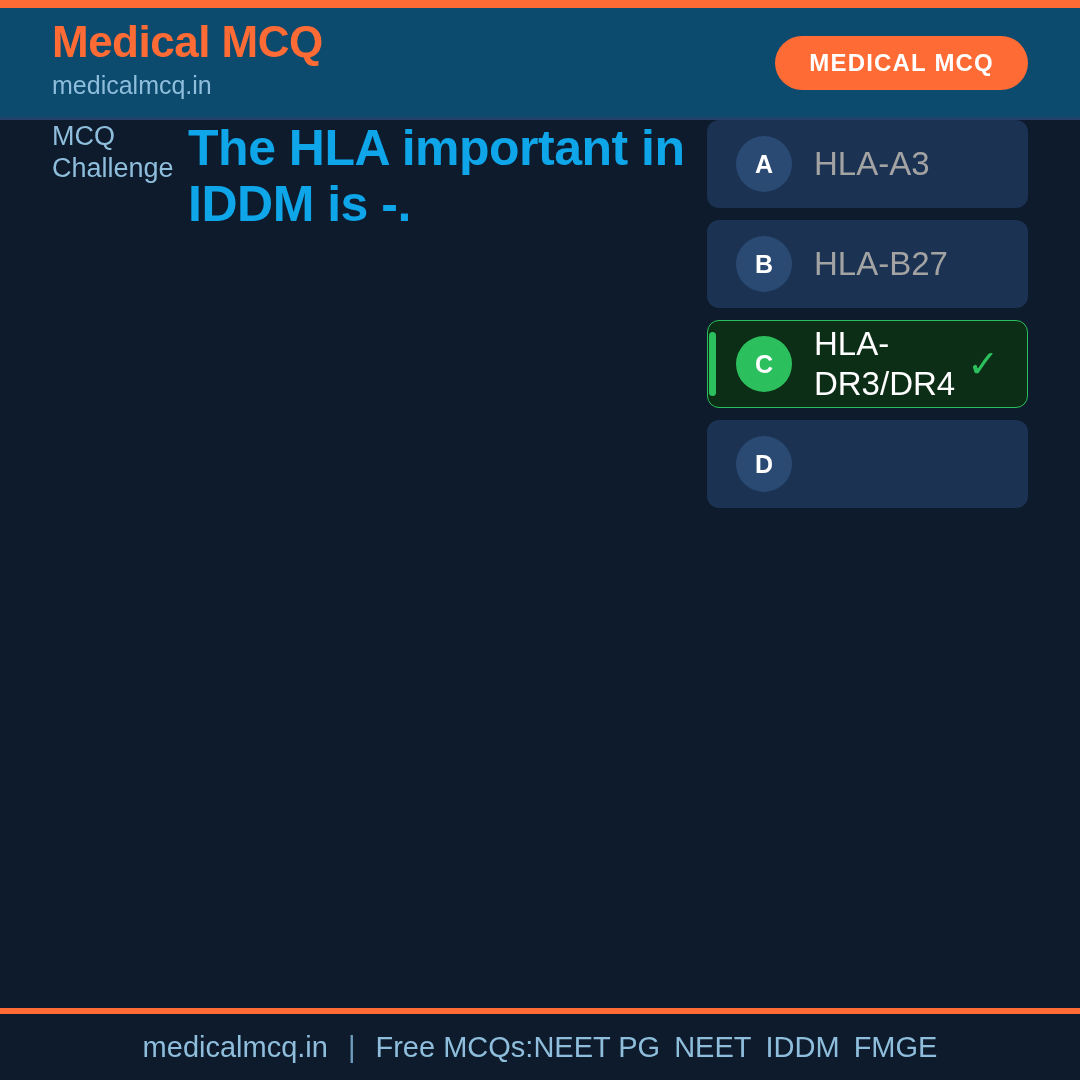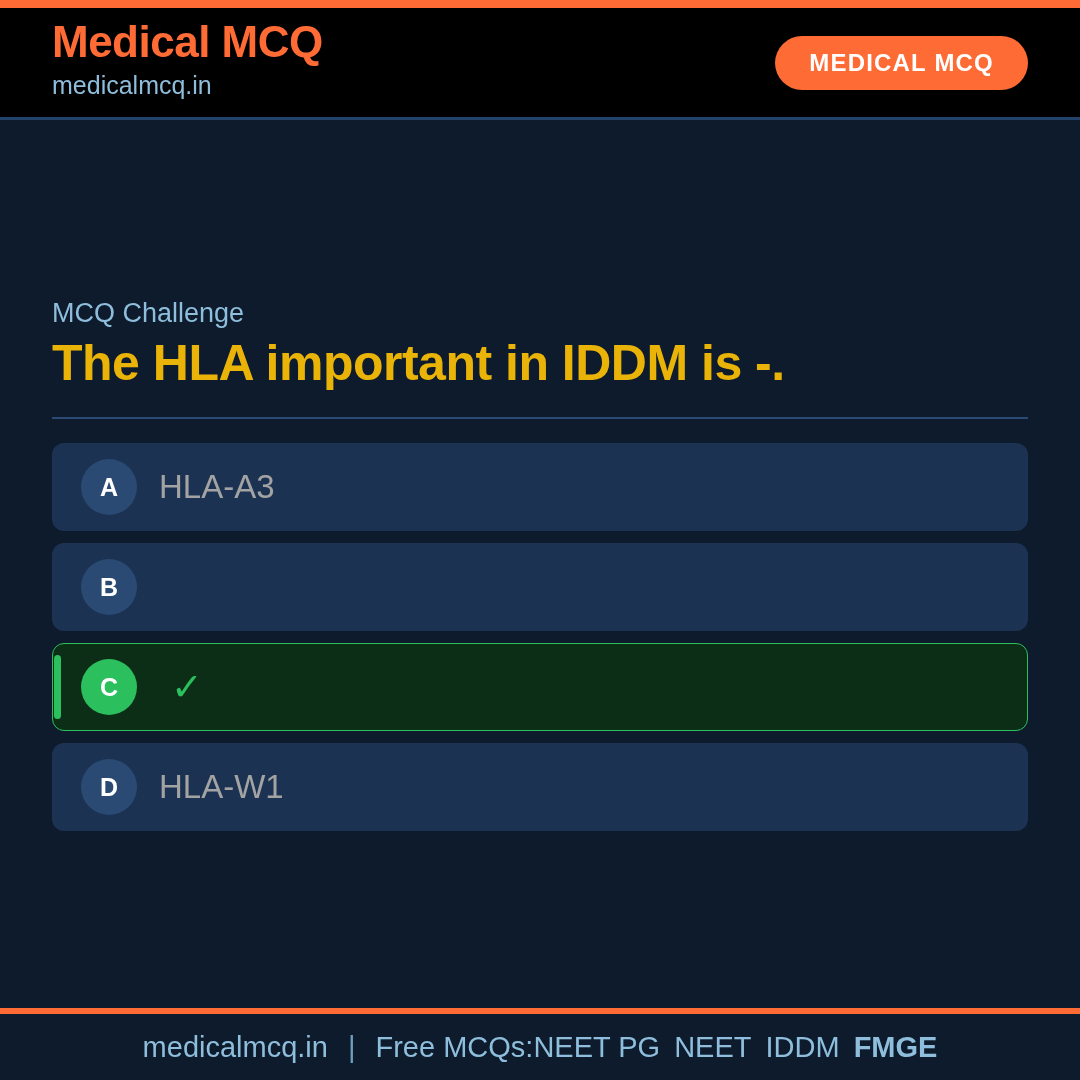--- a/index.html
+++ b/index.html
@@ -19,21 +19,21 @@
   
   .top-accent {
     height: 8px;
     width: 100%;
     background: #FF6B35;
   }
 
   
   .header {
     height: 112px;
-    background: #000000;
+    background: #0c4a6e;
     border-bottom: 3px solid #24436B;
     display: flex;
     align-items: center;
     justify-content: space-between;
     padding: 0 52px 0 52px;
     position: relative;
   }
 
   .brand-block {
     display: flex;
@@ -71,34 +71,34 @@
 
   
   .main {
     position: absolute;
     top: 120px;
     left: 0;
     right: 0;
     bottom: 72px;
     background: #0D1B2D;
     display: flex;
-    flex-direction: column;
+    flex-direction: row;
     justify-content: center;
     padding: 0 52px;
   }
 
   .eyebrow {
     color: #8FBEDC;
     font-size: 27px;
     line-height: 1.2;
     margin-bottom: 6px;
   }
 
   .question {
-    color: #eab308;
+    color: #0ea5e9;
     font-size: 50px;
     font-weight: bold;
     line-height: 1.12;
     letter-spacing: -0.5px;
   }
 
   .q-divider {
     height: 2px;
     background: #2A4A73;
     margin-top: 26px;
@@ -210,21 +210,21 @@
     color: #8FBEDC;
     font-size: 29px;
     line-height: 1;
     white-space: nowrap;
   }
 
   .footer-site { margin-right: 20px; }
   .footer-sep { margin-right: 20px; color: #6F9DC0; }
   .footer-tags-label { }
   .footer-tag { margin-right: 14px; text-align: right; }
-  .footer-tag:last-child { margin-right: 0; font-weight: bold; }
+  .footer-tag:last-child { margin-right: 0; }
 </style>
 </head>
 <body>
 
 <div class="top-accent"></div>
 
 <div class="header">
   <div class="brand-block">
     <div class="brand-title">Medical MCQ</div>
     <div class="brand-sub">medicalmcq.in</div>
@@ -243,33 +243,34 @@
     <div class="option">
 
       <div class="opt-badge">A</div>
       <div class="opt-text">HLA-A3</div>
 
     </div>
 
     <div class="option">
 
       <div class="opt-badge">B</div>
+      <div class="opt-text">HLA-B27</div>
 
     </div>
 
     <div class="option correct">
       <div class="accent-bar"></div>
       <div class="opt-badge">C</div>
+      <div class="opt-text">HLA-DR3/DR4</div>
       <div class="check-icon">✓</div>
     </div>
 
     <div class="option">
 
       <div class="opt-badge">D</div>
-      <div class="opt-text">HLA-W1</div>
 
     </div>
 
   </div>
 </div>
 
 <div class="footer-wrap">
   <div class="footer-accent"></div>
   <div class="footer">
     <span class="footer-text footer-site">medicalmcq.in</span>

